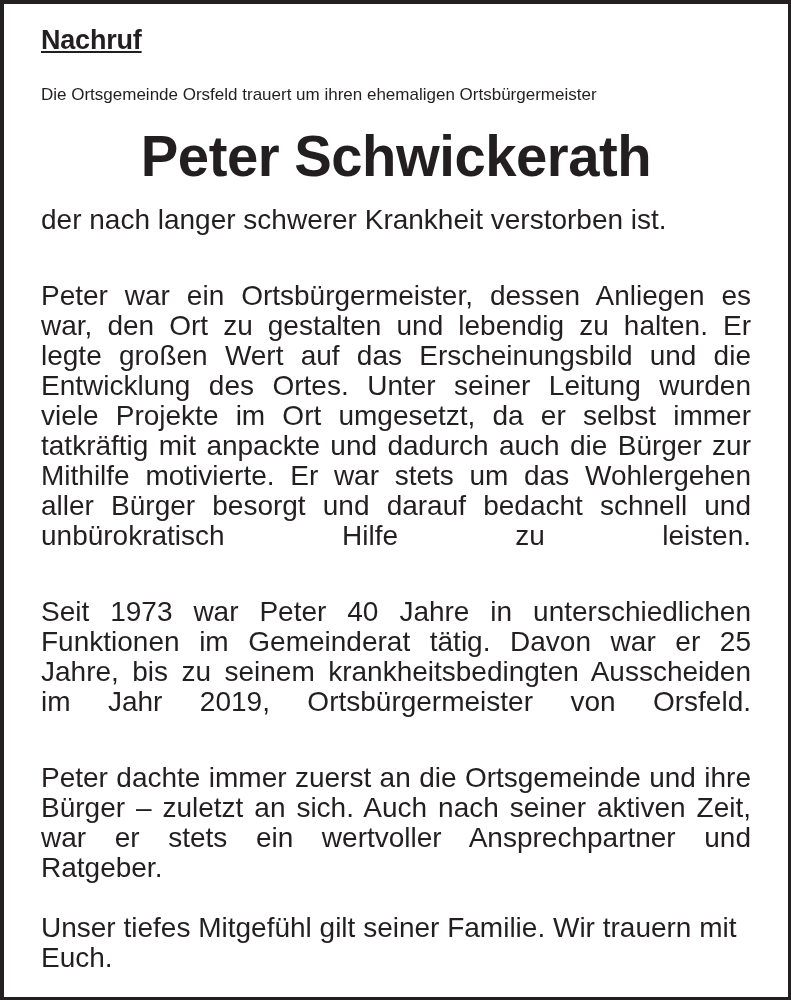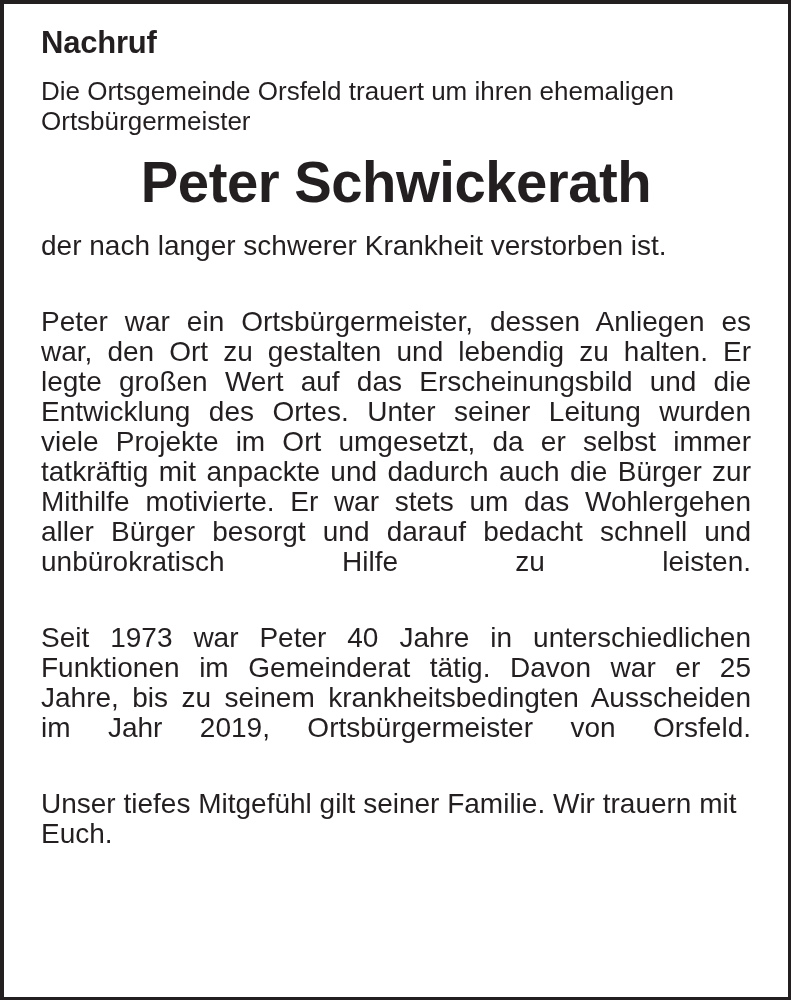--- a/index.html
+++ b/index.html
@@ -40,31 +40,32 @@
     pointer-events: none;
   }
 
   .inner {
     box-sizing: border-box;
     padding: 22px 37px 0 37px;
     height: 100%;
   }
 
   .headline {
-    font-size: 31px;
+    font-size: 27px;
     font-weight: bold;
     letter-spacing: -0.2px;
     line-height: 1.1;
-    margin: 0 0 16px 0;
+    margin: 0 0 24px 0;
     text-align: left;
     font-stretch: condensed;
+    text-decoration: underline;
   }
 
   .lede {
-    font-size: 26px;
+    font-size: 17px;
     line-height: 30px;
     margin: 0 0 6px 0;
     text-align: left;
     hyphens: manual;
   }
 
   .deceased-name {
     font-size: 58px;
     font-weight: bold;
     line-height: 1.05;
@@ -112,18 +113,19 @@
     <p class="lede">Die Ortsgemeinde Orsfeld trauert um ihren ehemaligen Ortsbürgermeister</p>
 
     <div class="deceased-name">Peter Schwickerath</div>
 
     <p class="para single">der nach langer schwerer Krankheit verstorben ist.</p>
 
     <p class="para">Peter war ein Ortsbürgermeister, dessen Anliegen es war, den Ort zu gestalten und lebendig zu halten. Er legte großen Wert auf das Erscheinungsbild und die Entwicklung des Ortes. Unter seiner Leitung wurden viele Projekte im Ort umgesetzt, da er selbst immer tatkräftig mit anpackte und dadurch auch die Bürger zur Mithilfe motivierte. Er war stets um das Wohlergehen aller Bürger besorgt und darauf bedacht schnell und unbürokratisch Hilfe zu leisten.</p>
 
     <p class="para">Seit 1973 war Peter 40 Jahre in unterschiedlichen Funktionen im Gemeinderat tätig. Davon war er 25 Jahre, bis zu seinem krankheitsbedingten Ausscheiden im Jahr 2019, Ortsbürgermeister von Orsfeld.</p>
 
+    <p class="para tight">Peter dachte immer zuerst an die Ortsgemeinde und ihre Bürger – zuletzt an sich. Auch nach seiner aktiven Zeit, war er stets ein wertvoller Ansprechpartner und Ratgeber.</p>
 
 
     <p class="para single">Unser tiefes Mitgefühl gilt seiner Familie. Wir trauern mit Euch.</p>
 
   </div>
 </div>
 
 </body></html>

